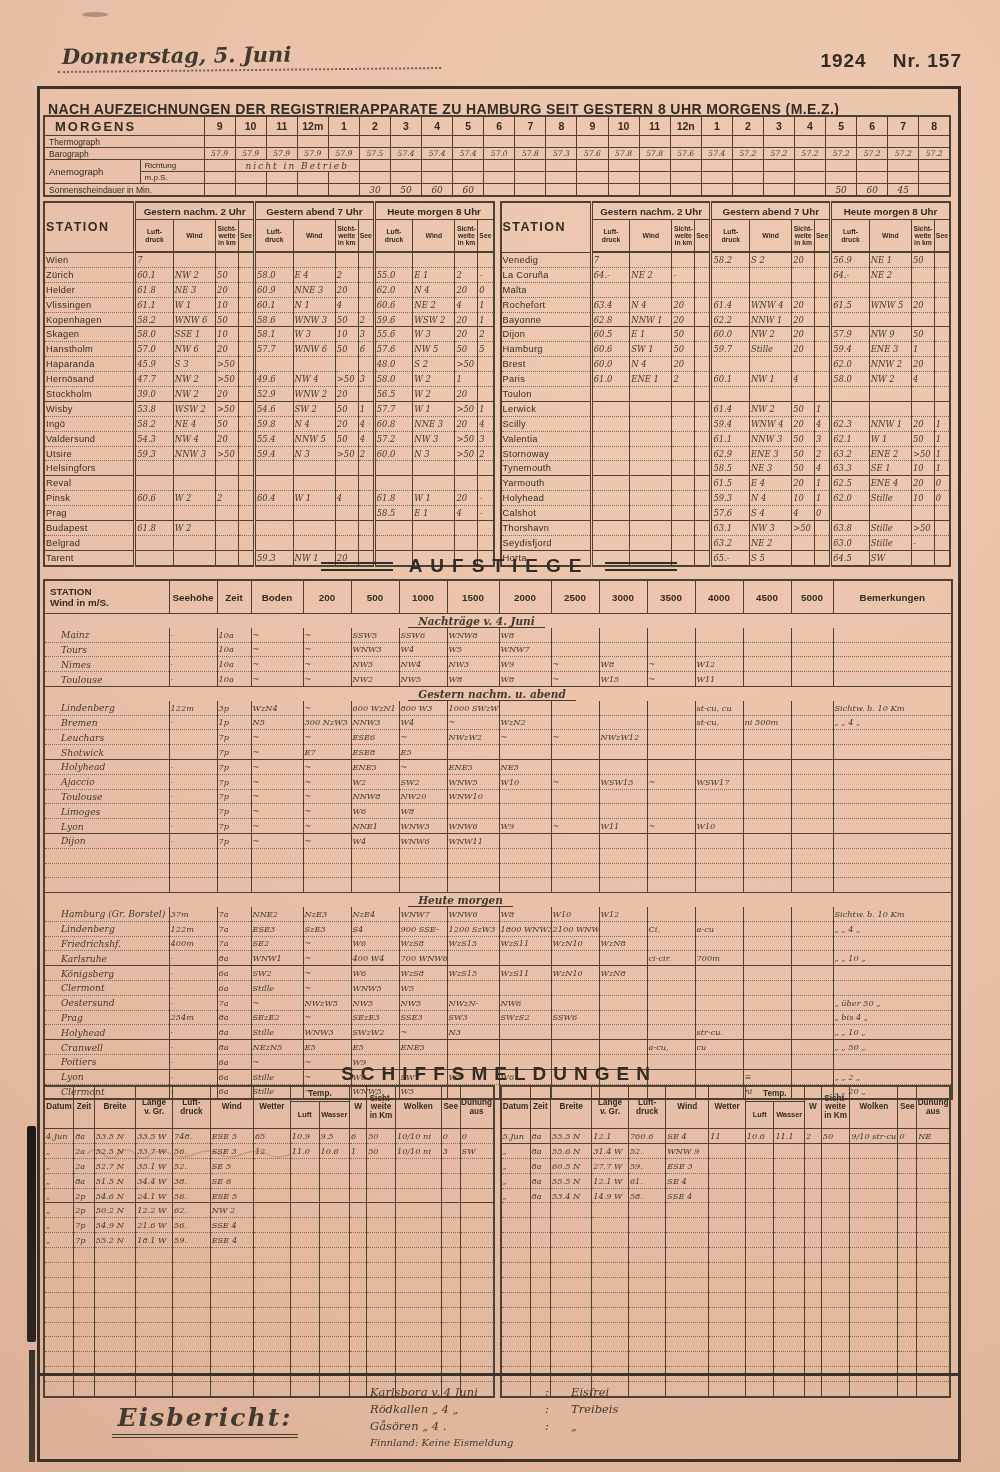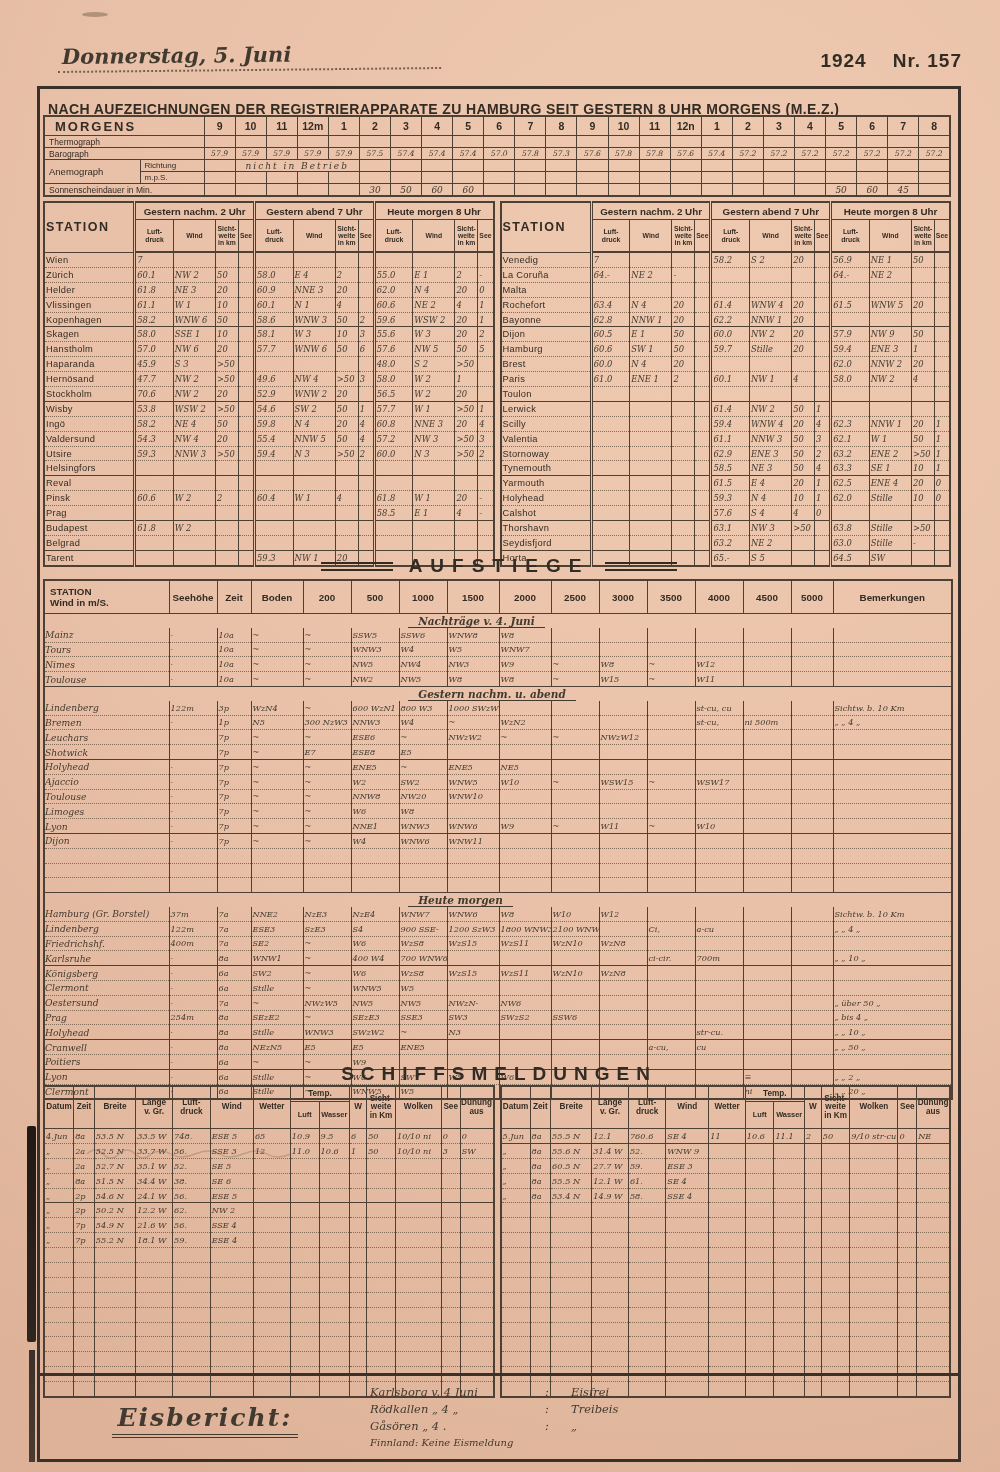--- a/index.html
+++ b/index.html
@@ -48,21 +48,21 @@
   tr.sep td{border-bottom:1.6px solid var(--line) !important;}
   
   #auf-title{top:466px;left:0;width:100%;display:flex;justify-content:center;align-items:center;gap:16px;}
   #auf-title .txt{font-size:19px;font-weight:800;letter-spacing:8px;}
   .dline{width:72px;height:5px;border-top:2px solid var(--ink);border-bottom:2px solid var(--ink);}
   #auf-table{top:490px;left:3px;width:908px;border-collapse:collapse;table-layout:fixed;border:2px solid var(--line);}
   #auf-table th{font-size:9.8px;font-weight:700;border:1px solid var(--line);height:30px;text-align:center;overflow:hidden;}
   #auf-table th.stn{white-space:pre-line;text-align:left;padding-left:5px;line-height:1.15;}
   #auf-table td{border-left:1px solid var(--line);border-bottom:1px dotted var(--dot);height:13.8px;
     font-size:8.2px;padding:0 1px;overflow:hidden;text-align:left;white-space:nowrap;}
-  #auf-table td.nm{font-size:9.2px;padding-left:0;}
+  #auf-table td.nm{font-size:9.2px;padding-left:16px;}
   #auf-table tr.section td{border-bottom:none;padding-left:40%;}
   .secline{font-size:10.5px;font-weight:bold;border-bottom:1.5px solid var(--hand);padding:0 10px;}
   #auf-table tr.section{border-top:1px solid var(--line);}
   
   #ship-title{top:974px;left:0;width:100%;text-align:center;font-size:19px;font-weight:800;letter-spacing:7px;}
   #ships{top:996px;left:3px;width:908px;display:flex;gap:5px;}
   .ship{flex:1;border-collapse:collapse;table-layout:fixed;border:2px solid var(--line);}
   .ship th{border:1px solid var(--line);font-size:7.4px;line-height:1.05;white-space:pre-line;font-weight:700;padding:0;overflow:hidden;text-align:center;}
   .ship thead tr:first-child th{height:14px;font-size:8.2px;}
   .ship thead tr:last-child th{height:26px;}
@@ -463,21 +463,21 @@
             <td class="v hw">NW 4</td>
             <td class="v hw">&gt;50</td>
             <td class="v hw">3</td>
             <td class="v hw grp">58.0</td>
             <td class="v hw">W 2</td>
             <td class="v hw">1</td>
             <td class="v hw"></td>
           </tr>
           <tr class="sep">
             <td class="sname2">Stockholm</td>
-            <td class="v hw grp">70.6</td>
+            <td class="v hw grp">39.0</td>
             <td class="v hw">NW 2</td>
             <td class="v hw">20</td>
             <td class="v hw"></td>
             <td class="v hw grp">52.9</td>
             <td class="v hw">WNW 2</td>
             <td class="v hw">20</td>
             <td class="v hw"></td>
             <td class="v hw grp">56.5</td>
             <td class="v hw">W 2</td>
             <td class="v hw">20</td>

